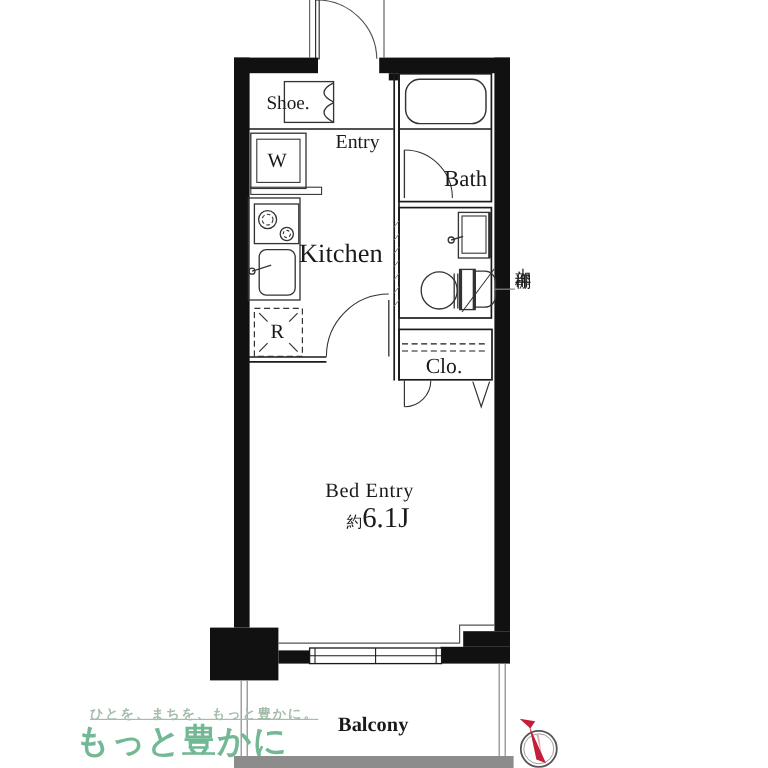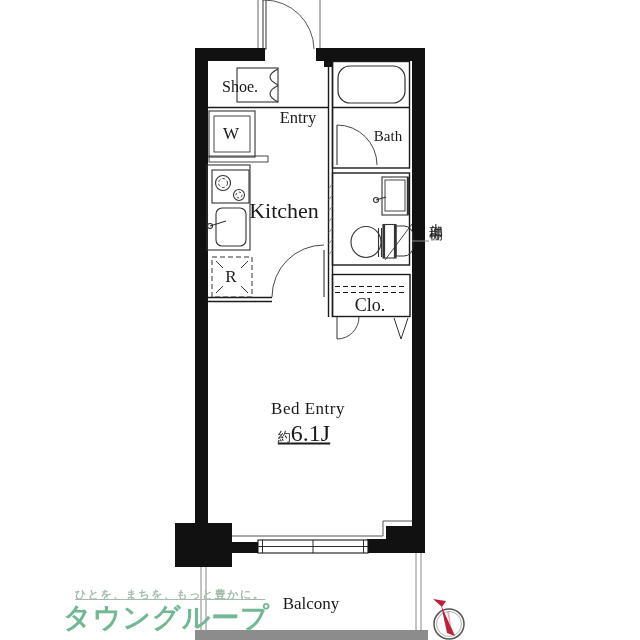--- a/index.html
+++ b/index.html
@@ -7,28 +7,28 @@
     position:relative;width:544px;height:640px;background:#ffffff;overflow:hidden;
     font-family:"Liberation Serif","DejaVu Serif",serif;color:#1a1a1a;border-radius:19px;
   }
   #plan-svg{position:absolute;left:0;top:0;}
   .lbl{position:absolute;transform:translate(-50%,-50%);white-space:nowrap;
        font-family:"Liberation Serif","DejaVu Serif",serif;color:#1a1a1a;}
   .lbl-shoe{left:240px;top:87px;font-size:16px;}
   .lbl-entry{left:298px;top:86px;font-size:16.5px;margin-top:32px;}
   .lbl-washer{left:231px;top:134px;font-size:17px;}
   .lbl-kitchen{left:284px;top:211px;font-size:22px;text-align:right;}
-  .lbl-bath{left:388px;top:136px;font-size:15px;}
+  .lbl-bath{left:388px;top:150px;font-size:19px;}
   .lbl-powder{position:absolute;left:333px;top:197px;font-size:16.5px;line-height:1.02;}
   .lbl-fridge{left:231px;top:277px;font-size:17px;}
   .lbl-clo{left:370px;top:305px;font-size:18px;}
   .lbl-bedroom{left:308px;top:409px;font-size:17px;letter-spacing:.5px;}
-  .lbl-area{left:304px;top:433px;font-size:24px;text-decoration:underline;}
+  .lbl-area{left:315px;top:433px;font-size:24px;}
   .lbl-area .pref{font-size:13px;}
-  .lbl-balcony{left:311px;top:604px;font-size:17px;}
+  .lbl-balcony{left:311px;top:604px;font-size:17px;font-weight:bold;}
   .lbl-shelf{position:absolute;left:429px;top:212px;font-size:13.5px;
              writing-mode:vertical-rl;text-orientation:upright;letter-spacing:2px;line-height:1;}
   
   .badge{position:absolute;left:2px;top:586px;width:60px;height:54px;background:#8cc7a6;}
   .tagline{position:absolute;left:75px;top:587px;font-size:11px;letter-spacing:1.5px;
            color:#a4bcac;font-family:"Liberation Sans","DejaVu Sans",sans-serif;font-weight:bold;text-decoration:underline;}
   .brand{position:absolute;left:63px;top:599px;font-size:28px;letter-spacing:1px;
          color:#72b894;font-family:"Liberation Sans","DejaVu Sans",sans-serif;font-weight:bold;}
 </style>
 </head>
@@ -200,15 +200,15 @@
   <div class="lbl lbl-fridge">R</div>
   <div class="lbl lbl-clo">Clo.</div>
   <div class="lbl lbl-bedroom">Bed Entry</div>
   <div class="lbl lbl-area">
     <span class="pref">約</span><span>6.1J</span>
   </div>
   <div class="lbl lbl-balcony">Balcony</div>
   <div class="lbl-shelf">上部棚</div>
 
   <div class="tagline">ひとを、まちを、もっと豊かに。</div>
-  <div class="brand">タウングループ</div>
+  <div class="brand">もっと豊かに</div>
 
 </div>
 
 </body></html>

